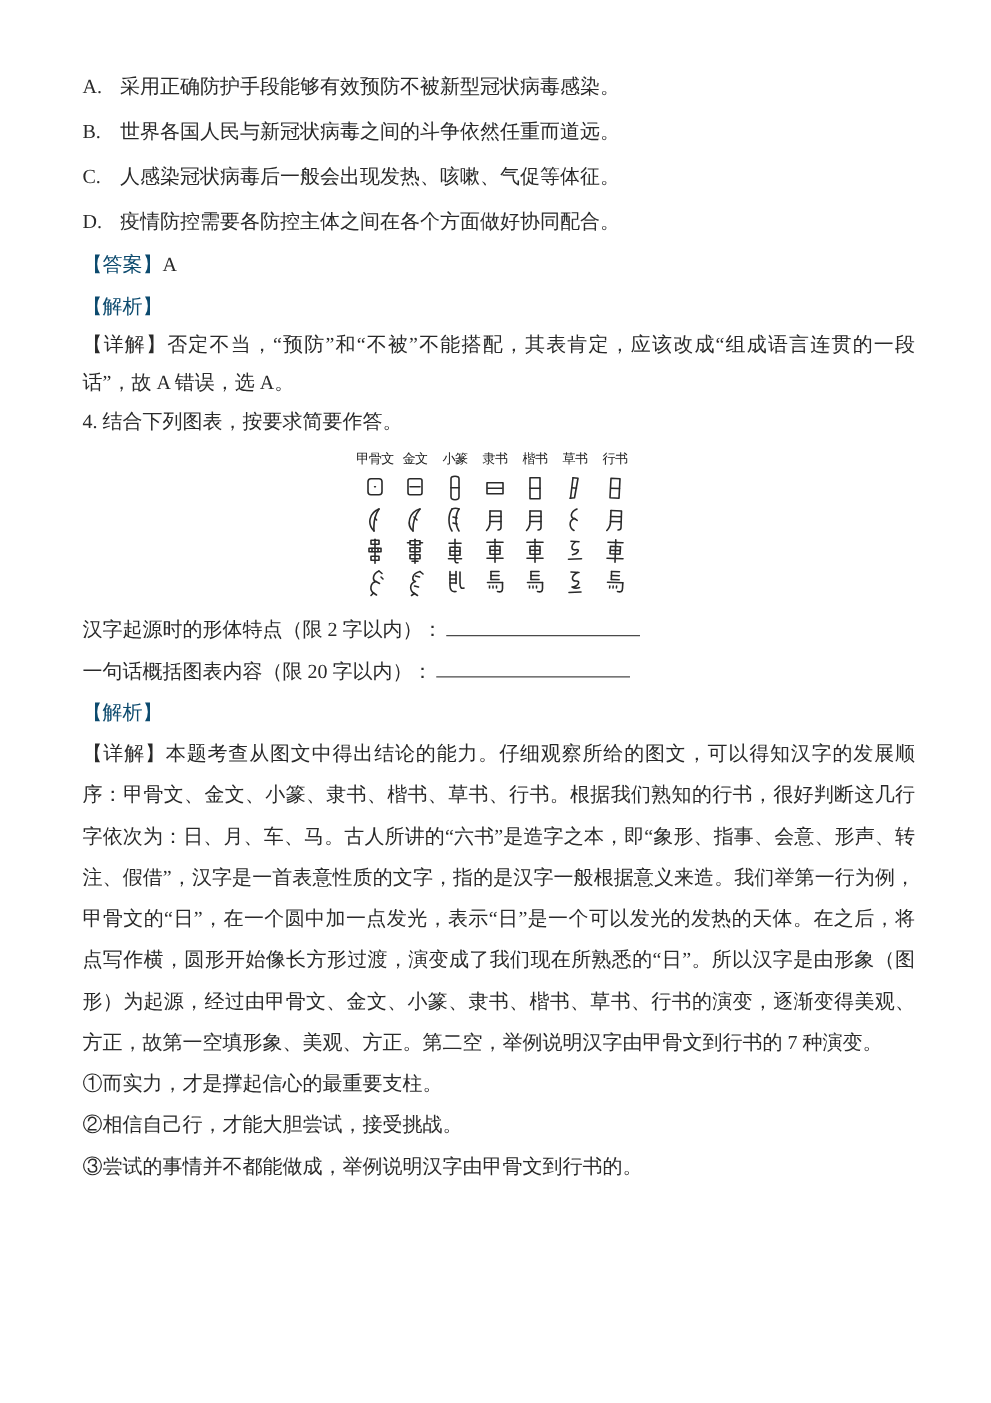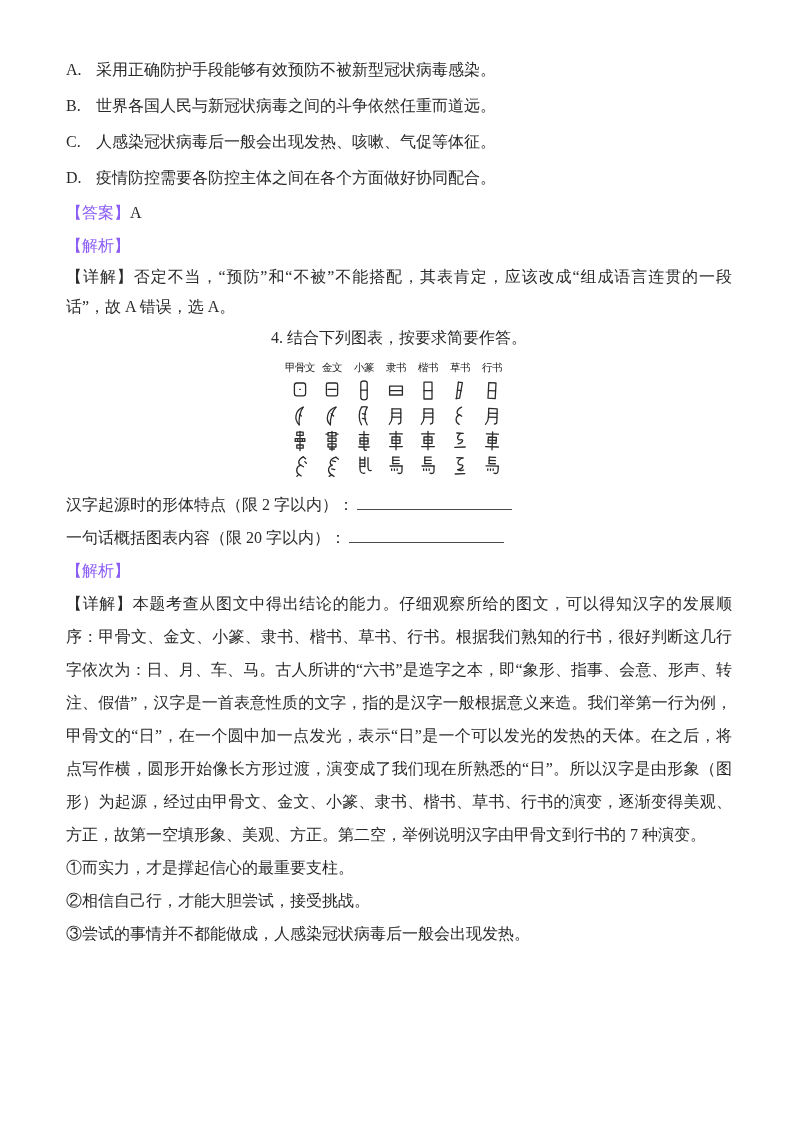--- a/index.html
+++ b/index.html
@@ -15,24 +15,24 @@
   .content {
     position: absolute;
     left: 66px;
     top: 52px;
     width: 666px;
   }
   p { margin: 0; font-size: 16px; }
   .option { line-height: 36px; }
   .option .opt-label { display: inline-block; width: 30px; }
   .line { line-height: 33px; }
-  .blue { color: #8b5cf6; margin-top: 11px; }
+  .blue { color: #0c4a6e; margin-top: 11px; }
   .para { line-height: 30px; text-align: justify; }
   .para-lg { line-height: 33px; text-align: justify; }
-  .stem { line-height: 32px; text-align: center; }
+  .stem { line-height: 32px; }
   .blank {
     display: inline-block;
     width: 155px;
     height: 15px;
     border-bottom: 1px solid #4a4a4a;
     margin-left: 3px;
     vertical-align: baseline;
   }
   .gap-sm { display: inline-block; width: 34px; }
   .gap-md { display: inline-block; width: 28px; }
@@ -395,16 +395,16 @@
     </div>
 
     <p class="line"><span>汉字起源时的形体特点（限 2 字以内）：</span><span class="blank"></span></p>
     <p class="line"><span>一句话概括图表内容（限 20 字以内）：</span><span class="blank"></span></p>
 
     <p class="line"><span class="blue">【解析】</span></p>
     <p class="para-lg">【详解】本题考查从图文中得出结论的能力。仔细观察所给的图文，可以得知汉字的发展顺序：甲骨文、金文、小篆、隶书、楷书、草书、行书。根据我们熟知的行书，很好判断这几行字依次为：日、月、车、马。古人所讲的“六书”是造字之本，即“象形、指事、会意、形声、转注、假借”，汉字是一首表意性质的文字，指的是汉字一般根据意义来造。我们举第一行为例，甲骨文的“日”，在一个圆中加一点发光，表示“日”是一个可以发光的发热的天体。在之后，将点写作横，圆形开始像长方形过渡，演变成了我们现在所熟悉的“日”。所以汉字是由形象（图形）为起源，经过由甲骨文、金文、小篆、隶书、楷书、草书、行书的演变，逐渐变得美观、方正，故第一空填形象、美观、方正。第二空，举例说明汉字由甲骨文到行书的 7 种演变。</p>
 
     <p class="line">①而实力，才是撑起信心的最重要支柱。</p>
     <p class="line">②相信自己行，才能大胆尝试，接受挑战。</p>
-    <p class="line">③尝试的事情并不都能做成，人感染冠状病毒后一般会出现发热。</p>
+    <p class="line">③尝试的事情并不都能做成，举例说明汉字由甲骨文到行书的。</p>
 
   </div>
 </div>
 
 </body></html>

